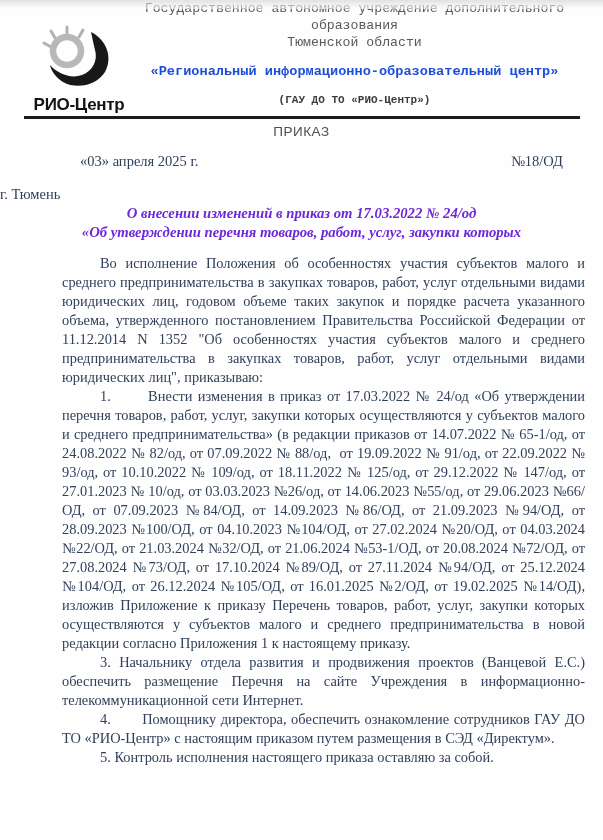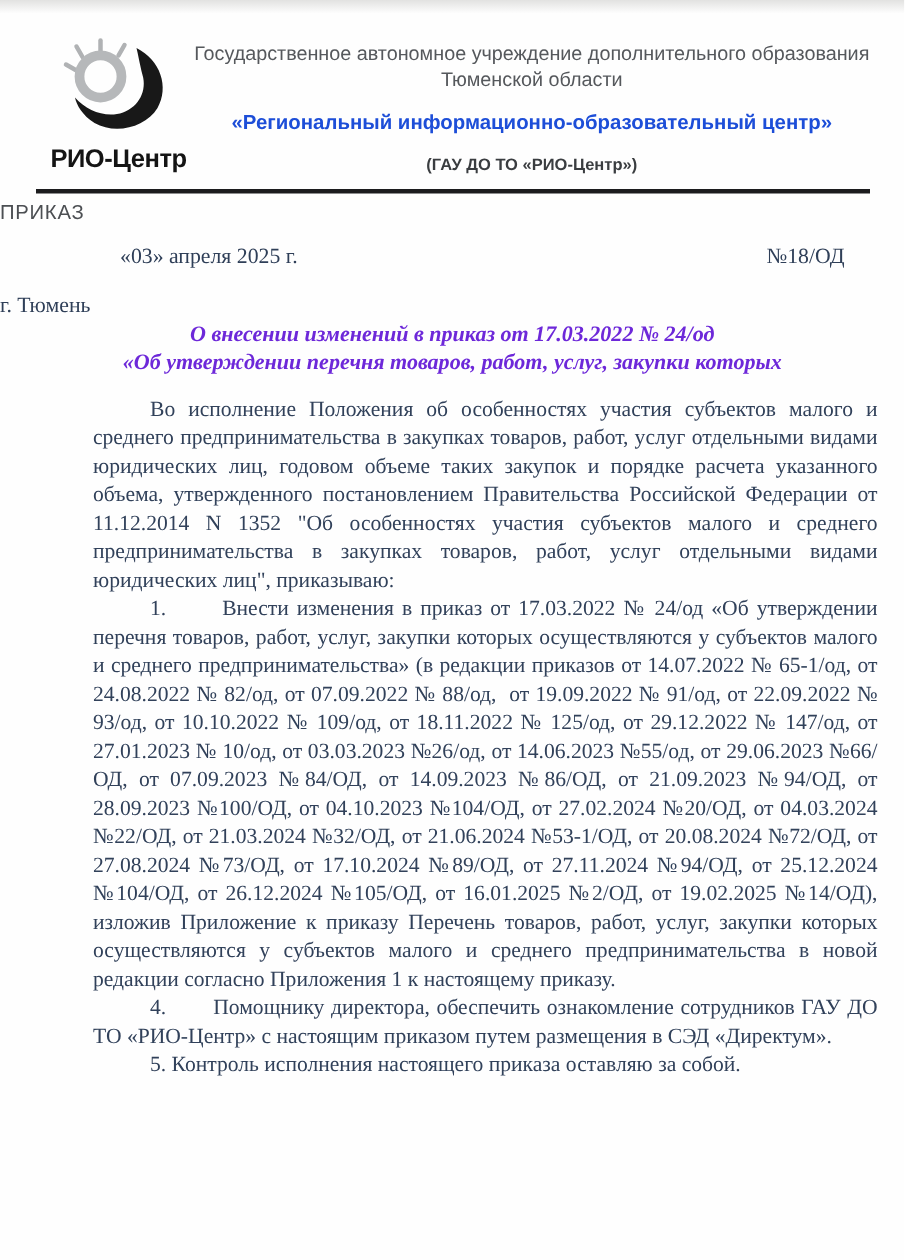--- a/index.html
+++ b/index.html
@@ -12,28 +12,28 @@
     background:linear-gradient(#cfcfcd, #fefefe); opacity:.6;
   }
   
   .logo {
     position:absolute; left:26px; top:24px; width:106px; text-align:center;
   }
   .logo-text {
     margin-top:1px; font-family:"Liberation Sans", sans-serif;
     font-weight:bold; font-size:17px; color:#141414; letter-spacing:-0.3px;
   }
-  .head-block { padding-top:27px; margin-left:112px; margin-right:6px;
-    text-align:center; font-family:Liberation Sans, sans-serif; }
+  .head-block { margin-left:112px; margin-right:6px;
+    text-align:center; font-family:Liberation Mono, monospace; }
   .org-name { font-size:13.2px; line-height:17px; color:#55585c; }
   .center-name { margin-top:13px; font-weight:bold; font-size:13.6px; color:#1d4ed8; }
   .short-name  { margin-top:15px; font-weight:bold; font-size:11px; color:#3a3d40; }
   .rule { margin:10px 23px 0 24px; height:3px; background:#1c1c1e; }
   .doc-type {
-    margin-top:5px; font-family:"Liberation Sans", sans-serif;
+    margin-top:5px; text-align:center; font-family:"Liberation Sans", sans-serif;
     font-size:13.5px; letter-spacing:.5px; color:#4c4f53;
   }
   
   .meta { display:flex; justify-content:space-between;
     margin:14px 40px 0 80px; font-size:14.5px; color:#2f3f58; }
   .city { text-align:left; margin-top:16px; font-size:14.5px; color:#2f3f58; }
   .subject { text-align:center; font-weight:bold; font-style:italic;
     font-size:14.7px; line-height:19px; color:#6d28d9; margin-top:1px; }
   
   .body-text { margin:12px 18px 0 62px; font-size:14.4px; line-height:19px; color:#31415a; }
@@ -76,17 +76,18 @@
   <div class="city">г. Тюмень</div>
 
   <div class="subject">
     <div>О внесении изменений в приказ от 17.03.2022 № 24/од</div>
     <div>«Об утверждении перечня товаров, работ, услуг, закупки которых</div>
   </div>
 
   <div class="body-text">
     <p>Во исполнение Положения об особенностях участия субъектов малого и среднего предпринимательства в закупках товаров, работ, услуг отдельными видами юридических лиц, годовом объеме таких закупок и порядке расчета указанного объема, утвержденного постановлением Правительства Российской Федерации от 11.12.2014 N 1352 "Об особенностях участия субъектов малого и среднего предпринимательства в закупках товаров, работ, услуг отдельными видами юридических лиц", приказываю:</p>
     <p>1.&nbsp;&nbsp;&nbsp;&nbsp;&nbsp;&nbsp; Внести изменения в приказ от 17.03.2022 № 24/од «Об утверждении перечня товаров, работ, услуг, закупки которых осуществляются у субъектов малого и среднего предпринимательства» (в редакции приказов от 14.07.2022 № 65-1/од, от 24.08.2022 № 82/од, от 07.09.2022 № 88/од,&nbsp; от 19.09.2022 № 91/од, от 22.09.2022 № 93/од, от 10.10.2022 № 109/од, от 18.11.2022 № 125/од, от 29.12.2022 № 147/од, от 27.01.2023 № 10/од, от 03.03.2023 №26/од, от 14.06.2023 №55/од, от 29.06.2023 №66/ОД, от 07.09.2023 №84/ОД, от 14.09.2023 №86/ОД, от 21.09.2023 №94/ОД, от 28.09.2023 №100/ОД, от 04.10.2023 №104/ОД, от 27.02.2024 №20/ОД, от 04.03.2024 №22/ОД, от 21.03.2024 №32/ОД, от 21.06.2024 №53-1/ОД, от 20.08.2024 №72/ОД, от 27.08.2024 №73/ОД, от 17.10.2024 №89/ОД, от 27.11.2024 №94/ОД, от 25.12.2024 №104/ОД, от 26.12.2024 №105/ОД, от 16.01.2025 №2/ОД, от 19.02.2025 №14/ОД), изложив Приложение к приказу Перечень товаров, работ, услуг, закупки которых осуществляются у субъектов малого и среднего предпринимательства в новой редакции согласно Приложения 1 к настоящему приказу.</p>
+    <p>3. Начальнику отдела развития и продвижения проектов (Ванцевой Е.С.) обеспечить размещение Перечня на сайте Учреждения в информационно-телекоммуникационной сети Интернет.</p>
     <p>4.&nbsp;&nbsp;&nbsp;&nbsp;&nbsp;&nbsp; Помощнику директора, обеспечить ознакомление сотрудников ГАУ ДО ТО «РИО-Центр» с настоящим приказом путем размещения в СЭД «Директум».</p>
     <p>5. Контроль исполнения настоящего приказа оставляю за собой.</p>
   </div>
 
 </div>
 
 </body></html>

